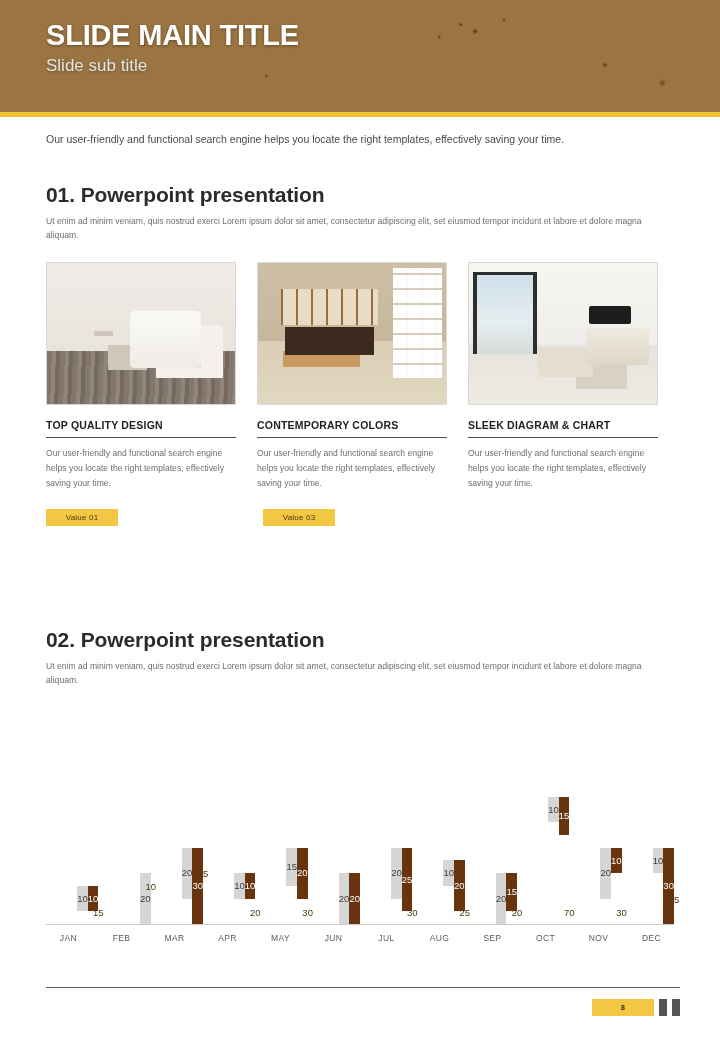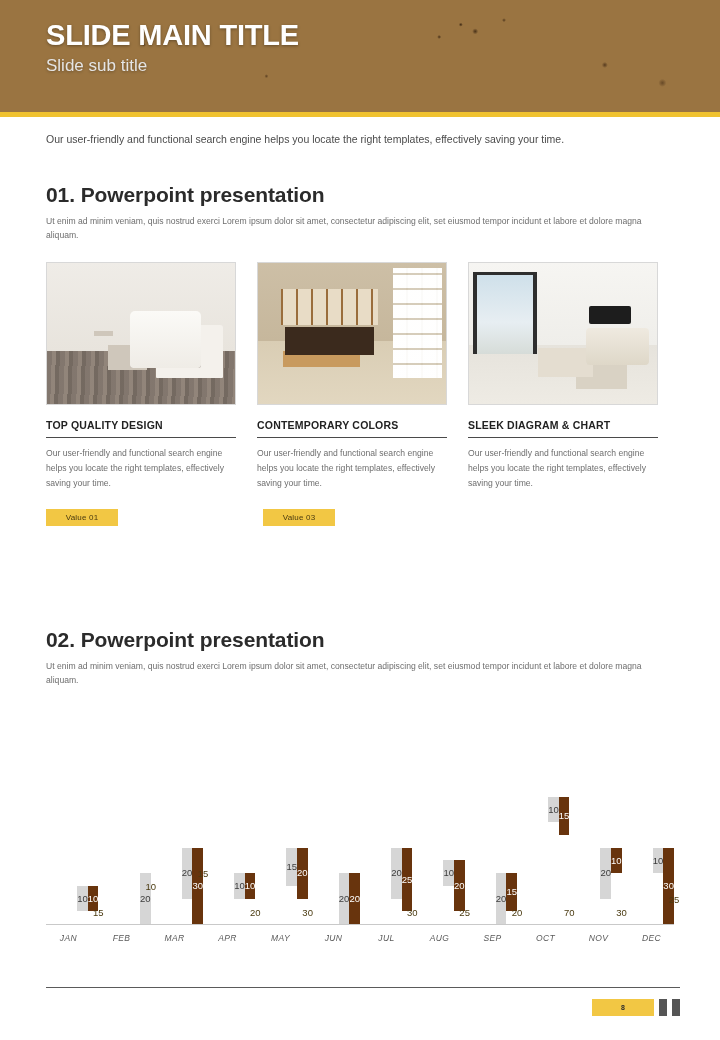--- a/index.html
+++ b/index.html
@@ -169,21 +169,21 @@
   .col { width:61px; display:flex; flex-direction:row; justify-content:flex-end; }
   .seg { position:relative; display:flex; align-items:center; justify-content:center; }
   .seg span { font-size:9.5px; line-height:1; }
   .seg.gray   { background:#d6d6d6; }
   .seg.gray span { color:#3c3c3c; }
   .seg.brown  { background:#68340d; }
   .seg.brown span { color:#ffffff; }
   .seg.yellow { background:#f5c93c; }
   .seg.yellow span { color:#4a3a10; position:absolute; bottom:7px; }
   .axis {
-    display:flex; justify-content:space-between; margin-top:8px;font-style:italic;
+    display:flex; justify-content:space-between; margin-top:8px;
   }
   .axis div {
     width:45px; text-align:center; font-size:8.5px; color:#5a5a5a;
     letter-spacing:.4px;
   }
 
   
   .footer { position:absolute; left:46px; right:40px; bottom:24px; }
   .footer-rule { height:1px; background:#5a5a5a; }
   .footer-row {

